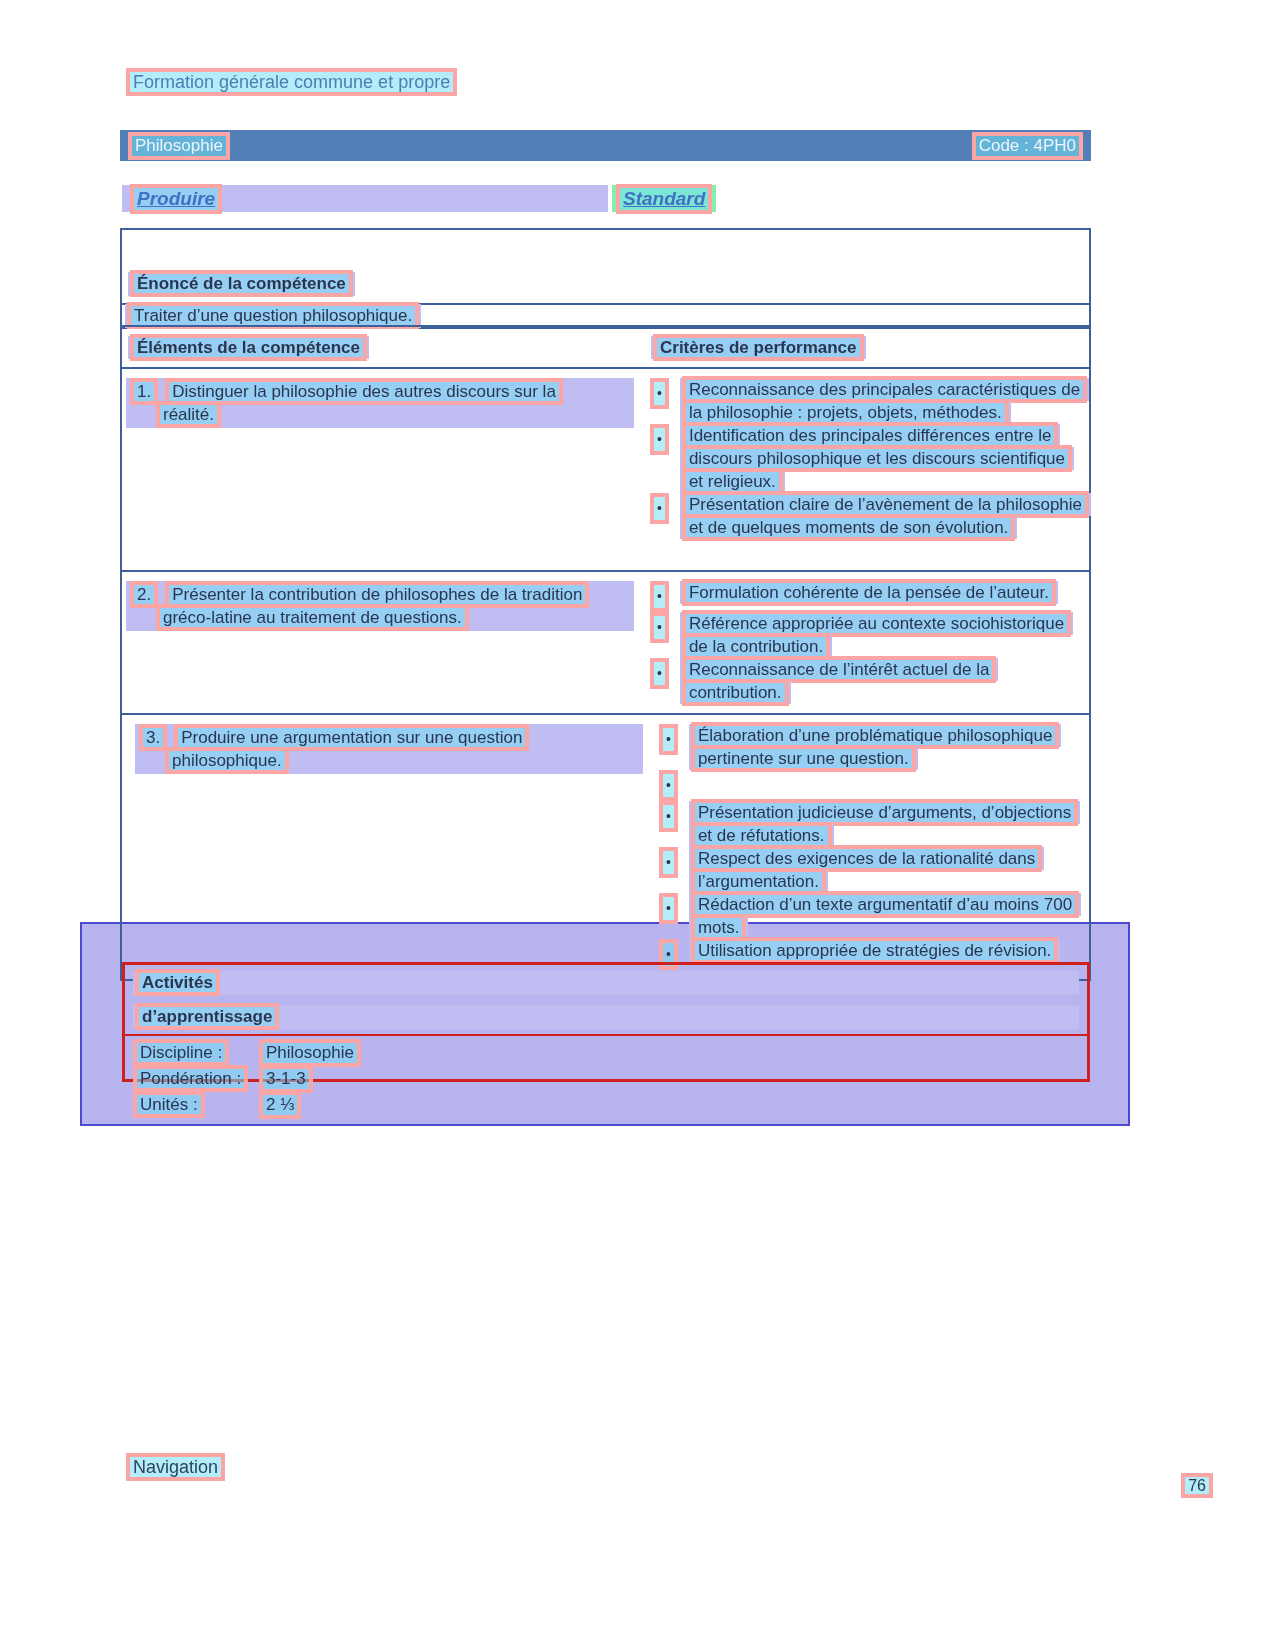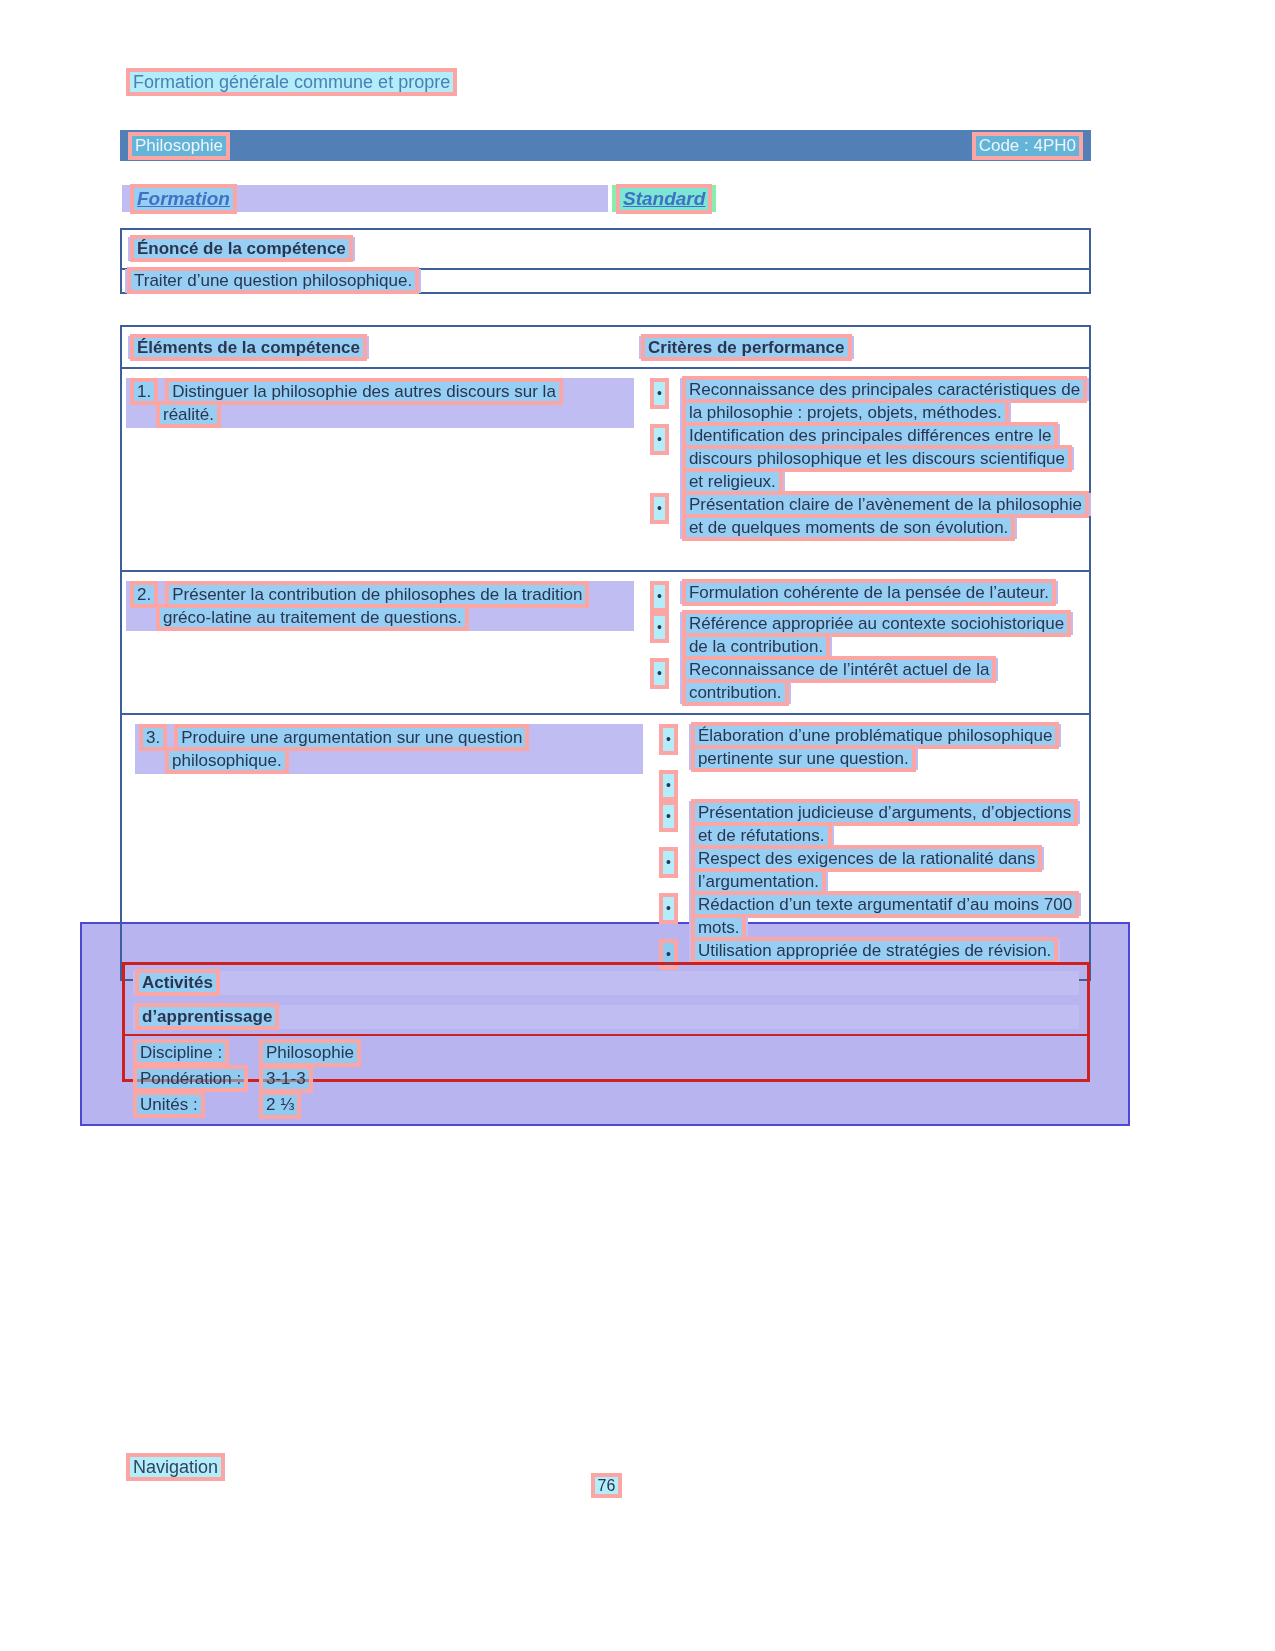--- a/index.html
+++ b/index.html
@@ -49,34 +49,34 @@
 
   .lavender-panel {
     position:absolute; left:80px; top:922px; width:1050px; height:204px;
     background:#b7b4ef; border:2px solid #4b48d4;
   }
 
   .enonce-table {
     position:absolute; left:120px; top:228px; width:971px;
     border:2px solid #3f5f9a; font-size:17px; background:transparent;
   }
-  .enonce-header-row { height:40px; border-bottom:2px solid #3f5f9a; display:flex; align-items:center; padding-left:6px; }
+  .enonce-header-row { height:40px; border-bottom:2px solid #3f5f9a; display:flex; align-items:center; padding-left:6px;margin-top:35px; }
   .enonce-body-row   { height:22px; display:flex; align-items:center; padding-left:3px; }
 
   .comp-table {
     position:absolute; left:120px; top:325px; width:971px;
     border:2px solid #3f5f9a; font-size:17px; line-height:23px; background:transparent;
   }
   .ct-row { display:flex; border-bottom:2px solid #3f5f9a; }
   .ct-row.last { border-bottom:none;margin-left:9px; }
   .ct-header { min-height:42px; align-items:center; }
   .ct-left  { width:516px; padding:9px 4px 9px 4px; }
   .ct-right { flex:1; padding:9px 6px 9px 4px; }
   .ct-header .ct-left  { padding:0 0 0 6px; }
-  .ct-header .ct-right { padding:0 0 0 1px; }
+  .ct-header .ct-right { padding:0 0 0 1px;margin-left:12px; }
   .row-1 { min-height:203px; }
   .row-2 { min-height:130px; }
   .row-3 { min-height:244px; }
 
   .elem-par {
     background:#c0bdf2;
     padding:2px 30px 2px 30px; text-indent:-26px;
   }
   .num-seg { margin-right:7px; }
 
@@ -87,38 +87,38 @@
   .activites-box {
     position:absolute; left:122px; top:962px; width:968px; height:120px;
     border:3px solid #cf2020; font-size:17px;
   }
   .act-header { padding:6px 8px 5px; border-bottom:2px solid #cf2020; display:flex; gap:10px;flex-direction:column; }
   .act-rows { padding:4px 8px 0; }
   .act-row { height:26px; display:flex; align-items:center; }
   .act-label { display:inline-block; width:126px; }
 
   .footer-nav { position:absolute; left:126px; top:1457px; font-size:18px; color:#31435f; }
-  .page-number { position:absolute; left:0; top:1477px; width:1213px; text-align:center; font-size:16px; }
+  .page-number { position:absolute; left:0; top:1477px; width:1213px; text-align:right; font-size:16px; }
 </style>
 </head>
 <body>
 
 <div class="page">
 
   <div class="top-header">
     <span class="hl">Formation générale commune et propre</span>
   </div>
 
   <div class="title-bar">
     <span class="hl">Philosophie</span>
     <span class="hl">Code : 4PH0</span>
   </div>
 
   <div class="obj-strip">
-    <span class="hl heading-blue">Formation</span>
+    <span class="hl heading-blue">Produire</span>
   </div>
   <div class="std-strip">
     <span class="hl heading-blue">Standard</span>
   </div>
 
   <div class="lavender-panel"></div>
 
   <div class="enonce-table">
     <div class="enonce-header-row">
       <span class="lav"><span class="hl bold">Énoncé de la compétence</span></span>

